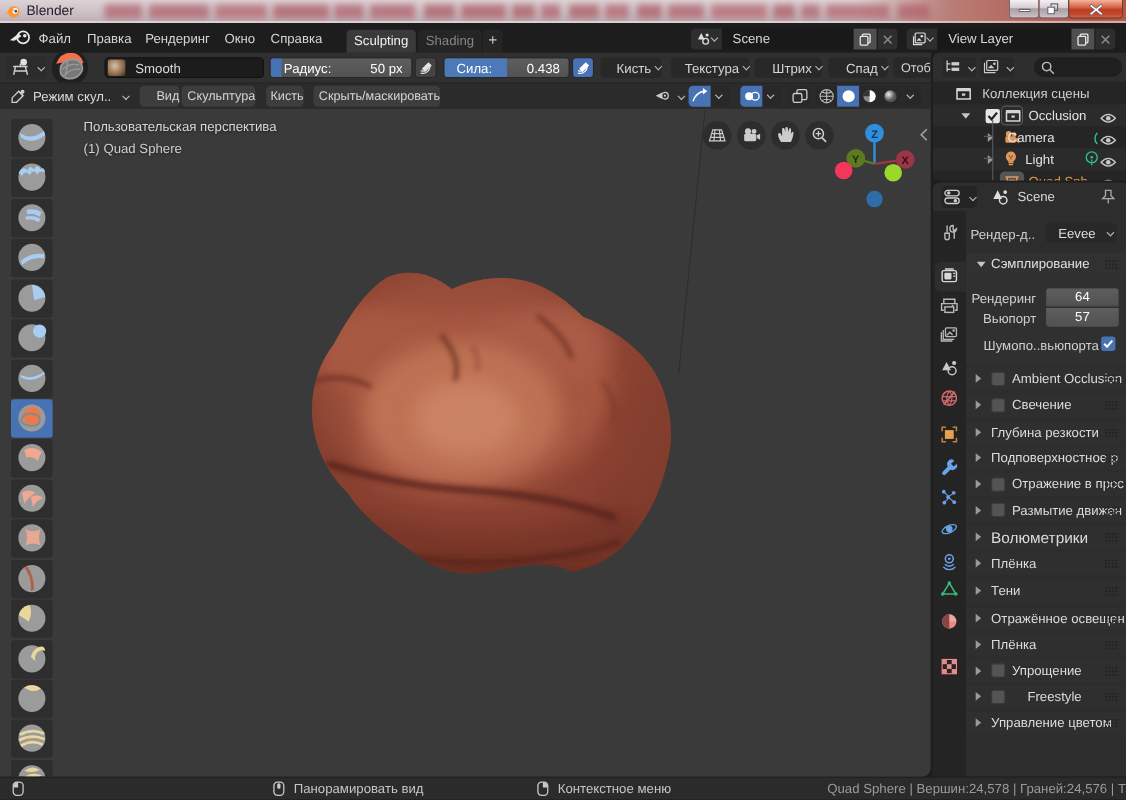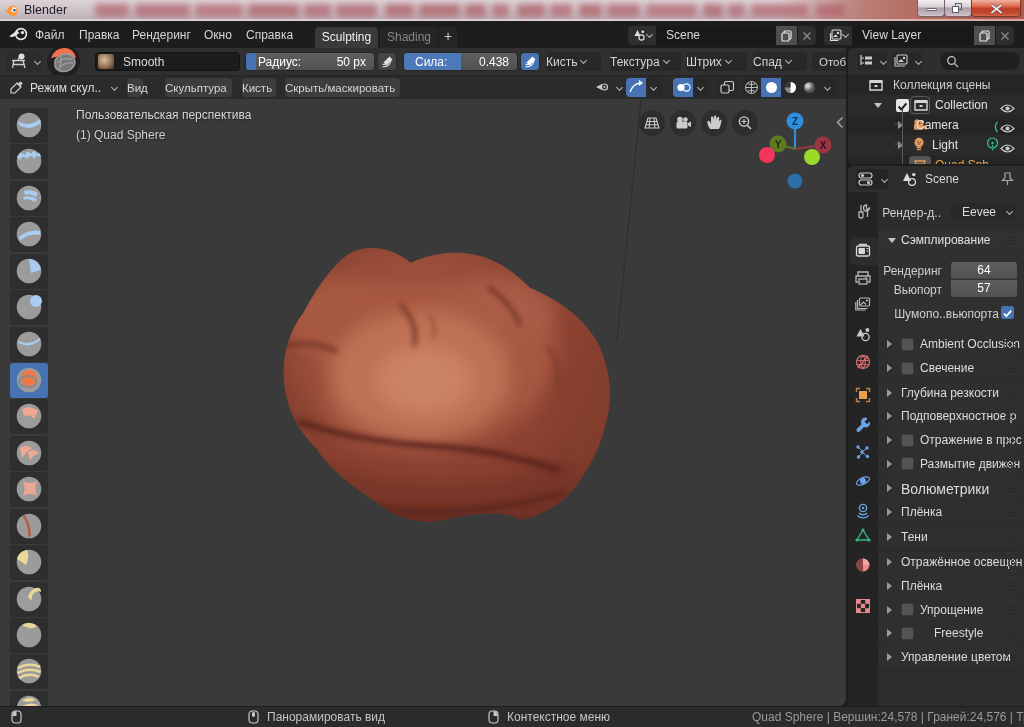--- a/index.html
+++ b/index.html
@@ -1,20 +1,20 @@
 <!DOCTYPE html>
 <html><head><meta charset="utf-8"><style>
 *{margin:0;padding:0;box-sizing:border-box}
 body{width:1024px;height:727px;background:#1d1d1d;will-change:transform;font-family:"Liberation Sans",sans-serif;overflow:hidden;position:relative}
 .a{position:absolute}
 .txt{color:#d5d5d5;font-size:12px;white-space:nowrap}
 .cv{display:inline-block;width:5px;height:5px;border-right:1.6px solid #b8b8b8;border-bottom:1.6px solid #b8b8b8;transform:rotate(45deg);margin-left:4px;margin-bottom:2px}
 .tri-d{width:0;height:0;border-left:4px solid transparent;border-right:4px solid transparent;border-top:5px solid #c5c5c5}
 .tri-r{width:0;height:0;border-top:4px solid transparent;border-bottom:4px solid transparent;border-left:5px solid #9a9a9a}
-.btn{background:#282828;border-radius:4px;color:#d5d5d5;font-size:12px;display:flex;align-items:center;justify-content:flex-start}
+.btn{background:#282828;border-radius:4px;color:#d5d5d5;font-size:12px;display:flex;align-items:center;justify-content:flex-end}
 .dots{width:13px;height:9px;background-image:radial-gradient(#1e1e1e 34%,transparent 36%);background-size:3px 3px;opacity:.9}
 </style></head><body>
 
 <div class="a" id="titlebar" style="left:0;top:0;width:1024px;height:21px;background:linear-gradient(#ddd3d6,#c6babf 70%,#b8abb1);overflow:hidden">
   <div class="a" style="left:780px;top:0;width:244px;height:21px;background:linear-gradient(to right,rgba(185,120,115,0),#b97d76 35%,#b2685c 62%,#ad5546 88%,#b35844)"></div>
   <div class="a" style="left:95px;top:4px;width:750px;height:13px;filter:blur(3px);opacity:.62;background:
     linear-gradient(to right,
       #ad525e 0px 34px, rgba(0,0,0,0) 34px 40px,
       #ab4f5c 40px 95px, rgba(0,0,0,0) 95px 100px,
       #b25660 100px 148px, rgba(0,0,0,0) 148px 153px,
@@ -184,21 +184,21 @@
   </div>
 
   <div class="a" id="vphdr" style="left:0;top:27px;width:846px;height:24px;background:#2b2b2b;border-top:1px solid #242424">
     <svg class="a" style="left:8px;top:4px" width="16" height="16" viewBox="0 0 16 16">
       <path d="M9 3 L13 7 L7 13 L3 13 L3 9 Z" fill="none" stroke="#d0d0d0" stroke-width="1.2"></path>
       <path d="M9 3 L13 7" stroke="#d0d0d0" stroke-width="1.2"></path>
       <circle cx="12.5" cy="3.5" r="1.8" fill="#d0d0d0"></circle>
     </svg>
     <div class="a txt" style="left:30px;top:5px;color:#dadada">Режим скул..</div>
     <div class="cv a" style="left:108px;top:9px"></div>
-    <div class="btn a" style="left:127px;top:2px;width:16px;height:19px;background:#3d3d3d;font-size:11.5px">Вид</div>
+    <div class="btn a" style="left:127px;top:2px;width:36px;height:19px;background:#3d3d3d;font-size:11.5px">Вид</div>
     <div class="btn a" style="left:165px;top:2px;width:67px;height:19px;background:#3d3d3d;font-size:11.5px">Скульптура</div>
     <div class="btn a" style="left:242px;top:2px;width:34px;height:19px;background:#3d3d3d;font-size:11.5px">Кисть</div>
     <div class="btn a" style="left:285px;top:2px;width:115px;height:19px;background:#3d3d3d;font-size:11.5px">Скрыть/маскировать</div>
 
     <svg class="a" style="left:594px;top:4px" width="17" height="16" viewBox="0 0 17 16">
       <path d="M2 7 L8 4 L8 10 Z" fill="#ccc"></path>
         <circle cx="10.5" cy="7" r="3" fill="none" stroke="#ccc" stroke-width="1.2"></circle>
         <circle cx="10.5" cy="7" r="1" fill="#ccc"></circle>
     </svg>
     <div class="cv a" style="left:613px;top:9px"></div>
@@ -479,21 +479,21 @@
       <div class="a tri-d" style="left:26px;top:8px"></div>
       <div class="a" style="left:48px;top:3.5px;width:13px;height:13px;background:#e6e6e6;border-radius:2px"><svg width="13" height="13" viewBox="0 0 13 13">
           <path d="M2.6 6.5 L5.4 9.4 L10.4 3.4" fill="none" stroke="#222" stroke-width="2"></path>
         </svg></div>
       <div class="a" style="left:62px;top:1px;width:20px;height:18px;border:1px solid #5a5a5a;border-radius:4px"></div>
       <div class="a" style="left:65px;top:3px"><svg width="16" height="14" viewBox="0 0 16 14">
           <path d="M2 4 h12 v8 h-12 Z" fill="none" stroke="#d5d5d5" stroke-width="1.4"></path>
           <path d="M1.5 2 h13 v3 h-13 Z" fill="#d5d5d5"></path>
           <rect x="6.5" y="7" width="3" height="2" fill="#d5d5d5"></rect>
         </svg></div>
-      <div class="a txt" style="left:87px;top:3px;color:#e2e2e2">Collection</div>
+      <div class="a txt" style="left:87px;top:3px;color:#e2e2e2">Occlusion</div>
       <div class="a" style="left:152px;top:5px"><svg width="15" height="11" viewBox="0 0 15 11">
           <path d="M1 5.5 Q7.5 -1.5 14 5.5 Q7.5 12.5 1 5.5 Z" fill="none" stroke="#c8c8c8" stroke-width="1.2"></path>
           <circle cx="7.5" cy="5.5" r="2.1" fill="#c8c8c8"></circle>
         </svg></div>
     </div>
  <div class="a" style="left:0;top:67px;width:176px;height:20px;background:#252525">
       <div class="a tri-r" style="left:50px;top:6px"></div>
       <div class="a" style="left:63px;top:3px"><svg width="16" height="14" viewBox="0 0 16 14">
           <circle cx="6" cy="3.8" r="2.6" fill="#e0985c"></circle>
           <circle cx="11" cy="4.2" r="2" fill="#e0985c"></circle>

